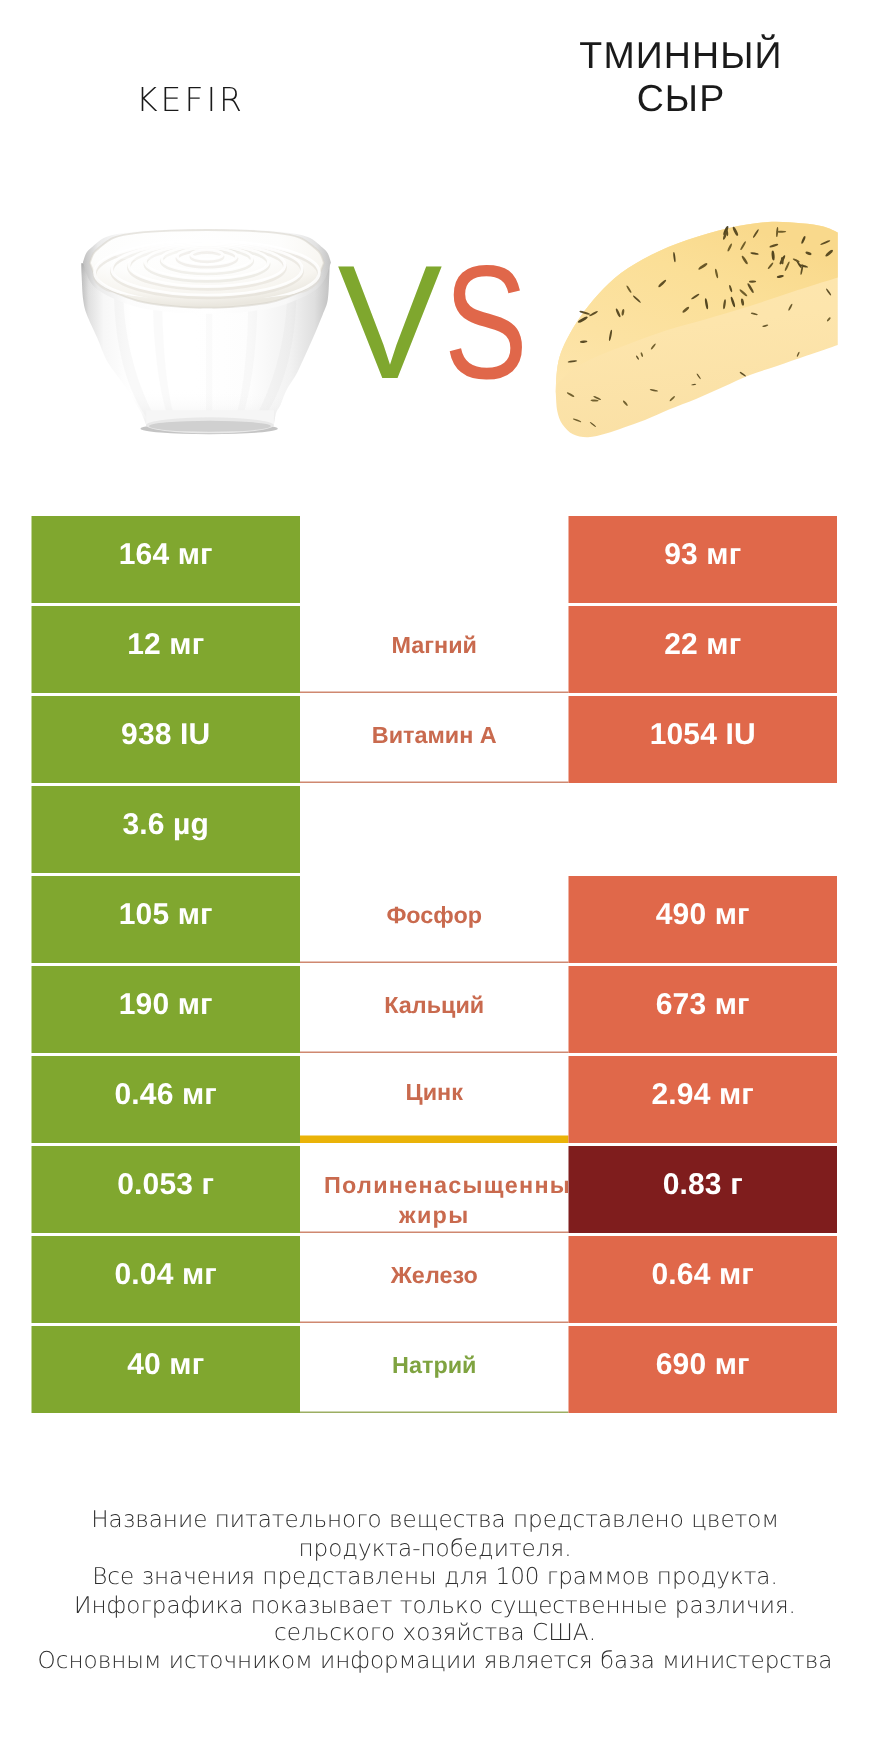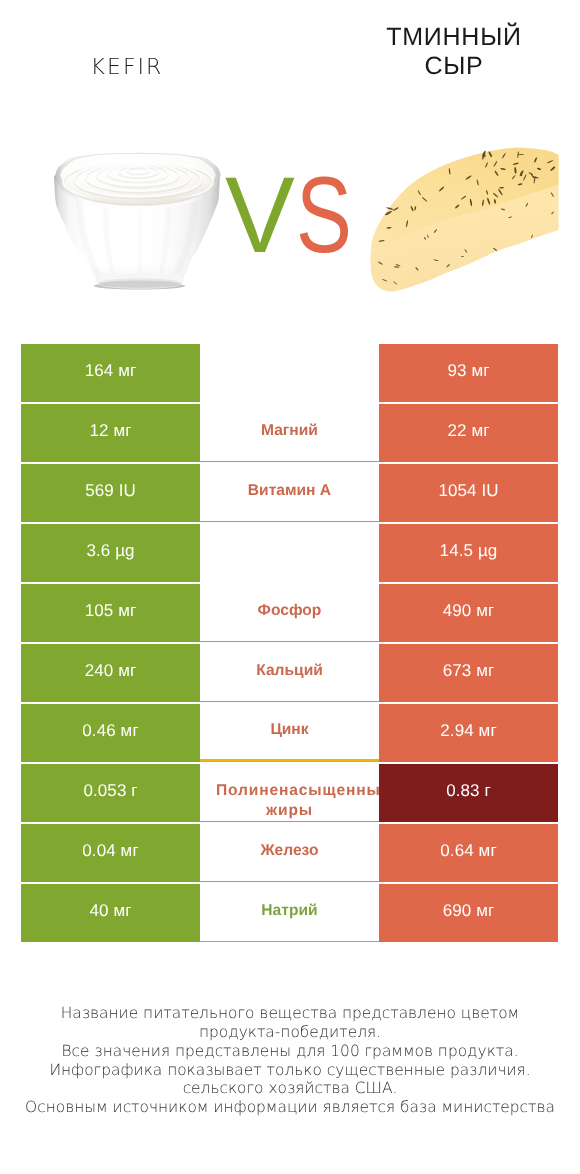--- a/index.html
+++ b/index.html
@@ -31,21 +31,21 @@
   
   .tbl{position:absolute;left:21px;top:344px;width:537px;}
   .row{position:relative;height:60px;}
   .cell{position:absolute;top:0;height:58px;box-sizing:border-box;overflow:hidden;}
   .cell .inner{position:absolute;left:0;top:0;width:100%;height:100%;
       display:flex;align-items:center;justify-content:center;text-align:center;}
   .c-left{left:0;width:179px;}
   .c-mid{left:179px;width:179px;background:#ffffff;}
   .c-right{left:358px;width:179px;padding-left:12px;}
   .c-mid:after{content:"";position:absolute;left:0;bottom:0;width:179px;height:1px;}
-  .val{color:#ffffff;font-weight:normal;font-size:17px;letter-spacing:0.1px;white-space:nowrap;position:relative;top:-2.5px;}
+  .val{color:#ffffff;font-weight:bold;font-size:20px;letter-spacing:0.1px;white-space:nowrap;position:relative;top:-2.5px;}
   .lbl{font-weight:bold;font-size:15.6px;line-height:17.5px;white-space:nowrap;position:relative;top:-1.5px;}
   .lbl.wrap{white-space:normal;width:179px;letter-spacing:0.85px;text-indent:16px;line-height:20.2px;top:8.5px;}
 
   
   .foot{position:absolute;left:0;top:1004px;width:580px;text-align:center;
      font-family:"DejaVu Sans Light","DejaVu Sans",sans-serif;font-weight:300;
      font-size:15.4px;line-height:18.85px;color:#2f2f2f;}
   .foot div{white-space:nowrap;}
 </style>
 </head>
@@ -256,45 +256,40 @@
         </div>
     <div class="cell c-right" style="background:#E0684A">
           <div class="inner">
             <span class="val">22 мг</span>
           </div>
         </div>
   </div>
   <div class="row">
     <div class="cell c-left" style="background:#80A72F">
           <div class="inner">
-            <span class="val">569 IU</span>
+            <span class="val">938 IU</span>
           </div>
         </div>
     <div class="cell c-mid" style="border-bottom:1px solid #CF8870">
           <div class="inner">
             <span class="lbl" style="color:#C96A4E">Витамин А</span>
           </div>
         </div>
     <div class="cell c-right" style="background:#E0684A">
           <div class="inner">
             <span class="val">1054 IU</span>
           </div>
         </div>
   </div>
   <div class="row">
     <div class="cell c-left" style="background:#80A72F">
           <div class="inner">
             <span class="val">3.6 µg</span>
           </div>
         </div>
-    <div class="cell c-right" style="background:#E0684A">
-          <div class="inner">
-            <span class="val">14.5 µg</span>
-          </div>
-        </div>
   </div>
   <div class="row">
     <div class="cell c-left" style="background:#80A72F">
           <div class="inner">
             <span class="val">105 мг</span>
           </div>
         </div>
     <div class="cell c-mid" style="border-bottom:1px solid #CF8870">
           <div class="inner">
             <span class="lbl" style="color:#C96A4E">Фосфор</span>
@@ -302,41 +297,41 @@
         </div>
     <div class="cell c-right" style="background:#E0684A">
           <div class="inner">
             <span class="val">490 мг</span>
           </div>
         </div>
   </div>
   <div class="row">
     <div class="cell c-left" style="background:#80A72F">
           <div class="inner">
-            <span class="val">240 мг</span>
+            <span class="val">190 мг</span>
           </div>
         </div>
     <div class="cell c-mid" style="border-bottom:1px solid #CF8870">
           <div class="inner">
             <span class="lbl" style="color:#C96A4E">Кальций</span>
           </div>
         </div>
     <div class="cell c-right" style="background:#E0684A">
           <div class="inner">
             <span class="val">673 мг</span>
           </div>
         </div>
   </div>
   <div class="row">
     <div class="cell c-left" style="background:#80A72F">
           <div class="inner">
             <span class="val">0.46 мг</span>
           </div>
         </div>
-    <div class="cell c-mid" style="border-bottom:3px solid #eab308">
+    <div class="cell c-mid" style="border-bottom:5px solid #eab308">
           <div class="inner">
             <span class="lbl" style="color:#C96A4E">Цинк</span>
           </div>
         </div>
     <div class="cell c-right" style="background:#E0684A">
           <div class="inner">
             <span class="val">2.94 мг</span>
           </div>
         </div>
   </div>

